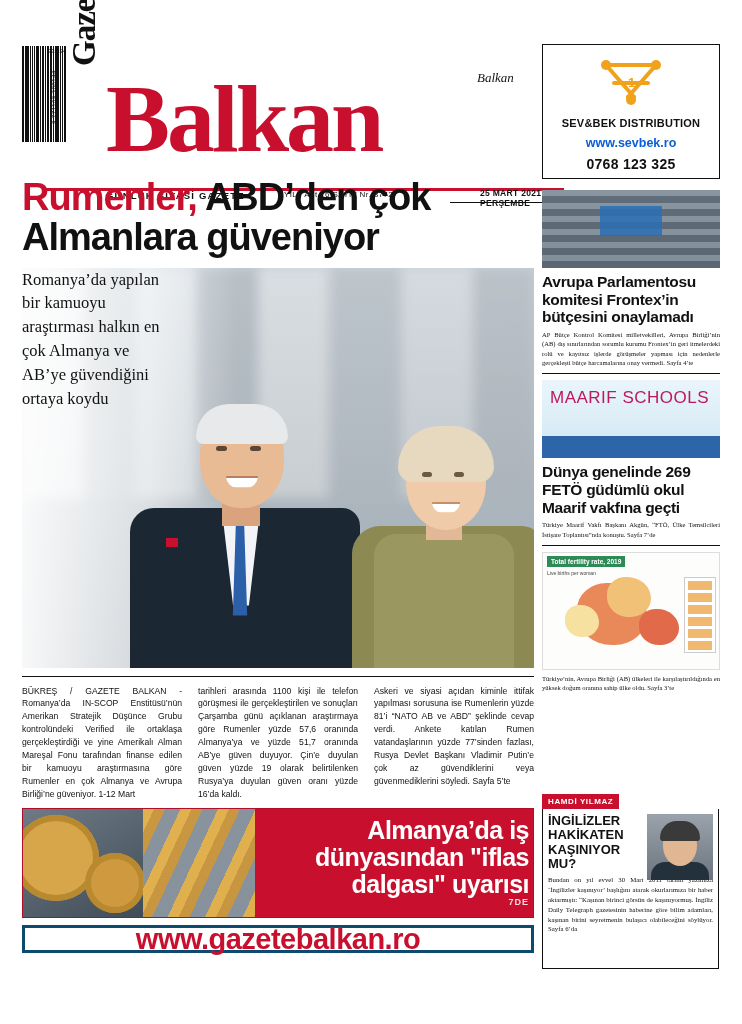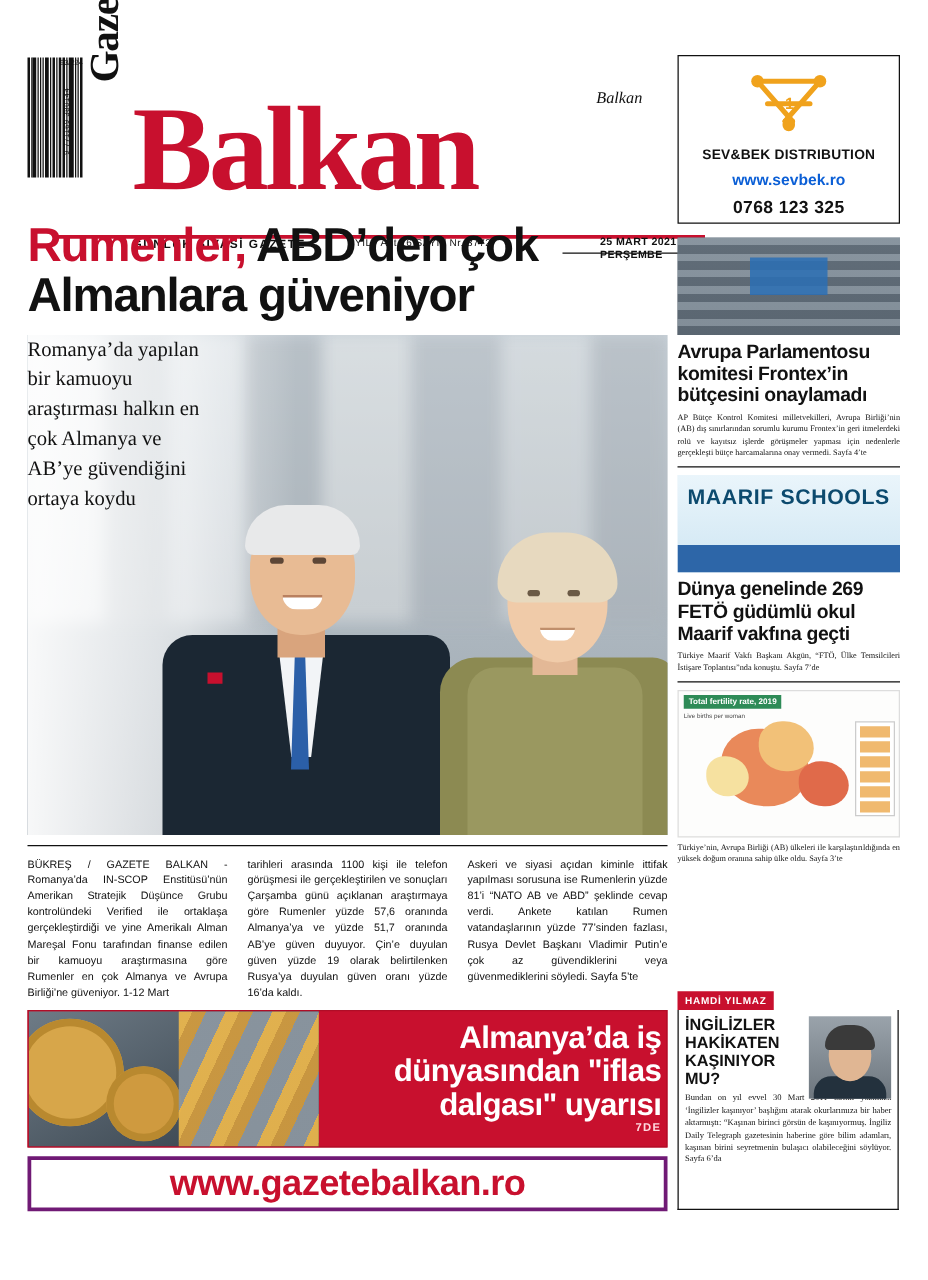--- a/index.html
+++ b/index.html
@@ -156,22 +156,22 @@
   }
   .ad-text {
     position:absolute; left:240px; top:8px; width:266px;
     font-family:"Liberation Sans", sans-serif; font-weight:700;
     color:#fff; font-size:25px; line-height:1.08; text-align:right; letter-spacing:-.5px;
   }
   .ad-text .sm { font-size:9px; color:#ffd9df; letter-spacing:1px; }
 
   
   .web-bar {
-    position:absolute; left:22px; top:925px; width:512px; height:44px;
-    border:3px solid #701a75; background:#fff; display:flex; align-items:center; justify-content:center;
+    position:absolute; left:22px; top:925px; width:512px; height:28px;
+    border:3px solid #0c4a6e; background:#fff; display:flex; align-items:center; justify-content:center;
   }
   .web-bar span {
     font-family:"Liberation Sans", sans-serif; font-weight:700; font-size:29px;
     color:#c8102e; letter-spacing:-.5px;
   }
 
   
   .side { position:absolute; left:542px; top:190px; width:178px; }
   .side-rule { height:2px; background:#111; margin:6px 0; }
   .side-rule.thin { height:1px; }
@@ -180,21 +180,21 @@
   .s-img.euparl { background:linear-gradient(#6d7a86,#3c4753); }
   .s-img.euparl .rows { position:absolute; inset:0;
     background:repeating-linear-gradient(#8e9aa4 0 6px,#5f6b76 6px 13px);
     opacity:.85; }
   .s-img.euparl .screen { position:absolute; left:58px; top:16px; width:62px; height:30px; background:#2a6fb5; opacity:.85; }
   .s-img.maarif { background:#e9f4fb; }
   .s-img.maarif .wall { position:absolute; inset:0; background:linear-gradient(#eaf5fb,#cfe6f3); }
   .s-img.maarif .desk { position:absolute; left:0; bottom:0; width:178px; height:22px; background:#2d66a8; }
   .s-img.maarif .txt {
     position:absolute; left:8px; top:8px; font-family:"Liberation Sans", sans-serif;
-    font-weight:700; font-size:17px; color:#0c4a6e; letter-spacing:.5px;
+    font-weight:400; font-size:17px; color:#be185d; letter-spacing:.5px;
   }
   .s-img.map { height:118px; background:#fdfdfc; border:1px solid #ddd; }
   .s-img.map .mtitle {
     position:absolute; left:4px; top:3px; background:#2e8b57; color:#fff;
     font-family:"Liberation Sans", sans-serif; font-size:6.5px; padding:2px 4px; font-weight:700;
   }
   .s-img.map .msub { position:absolute; left:4px; top:17px; font-family:"Liberation Sans", sans-serif; font-size:5px; color:#444; }
   .s-img.map .blob { position:absolute; border-radius:44% 56% 48% 52%; }
   .s-img.map .b1 { left:34px; top:30px; width:70px; height:62px; background:#e9895a; }
   .s-img.map .b2 { left:64px; top:24px; width:44px; height:40px; background:#f2c178; }

